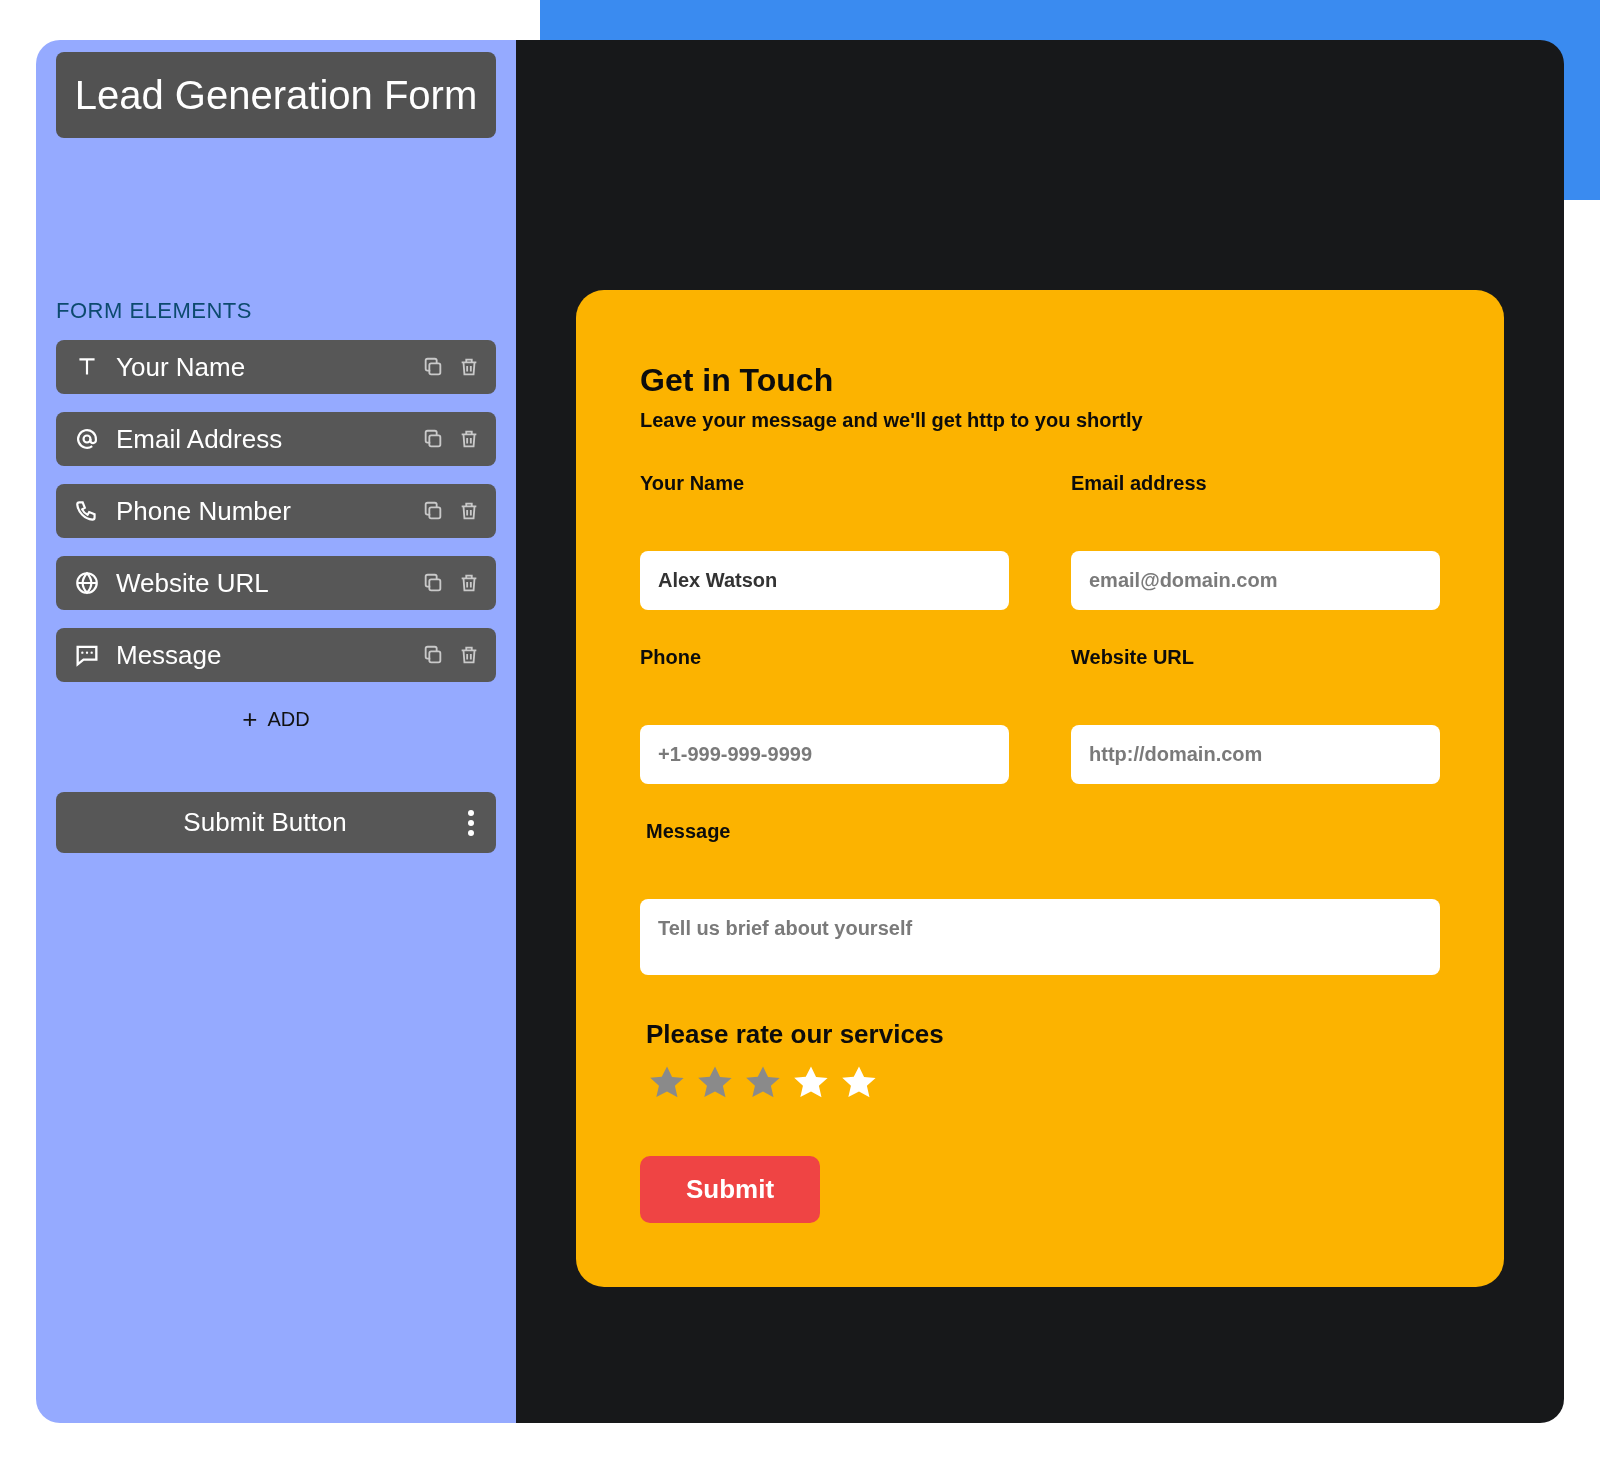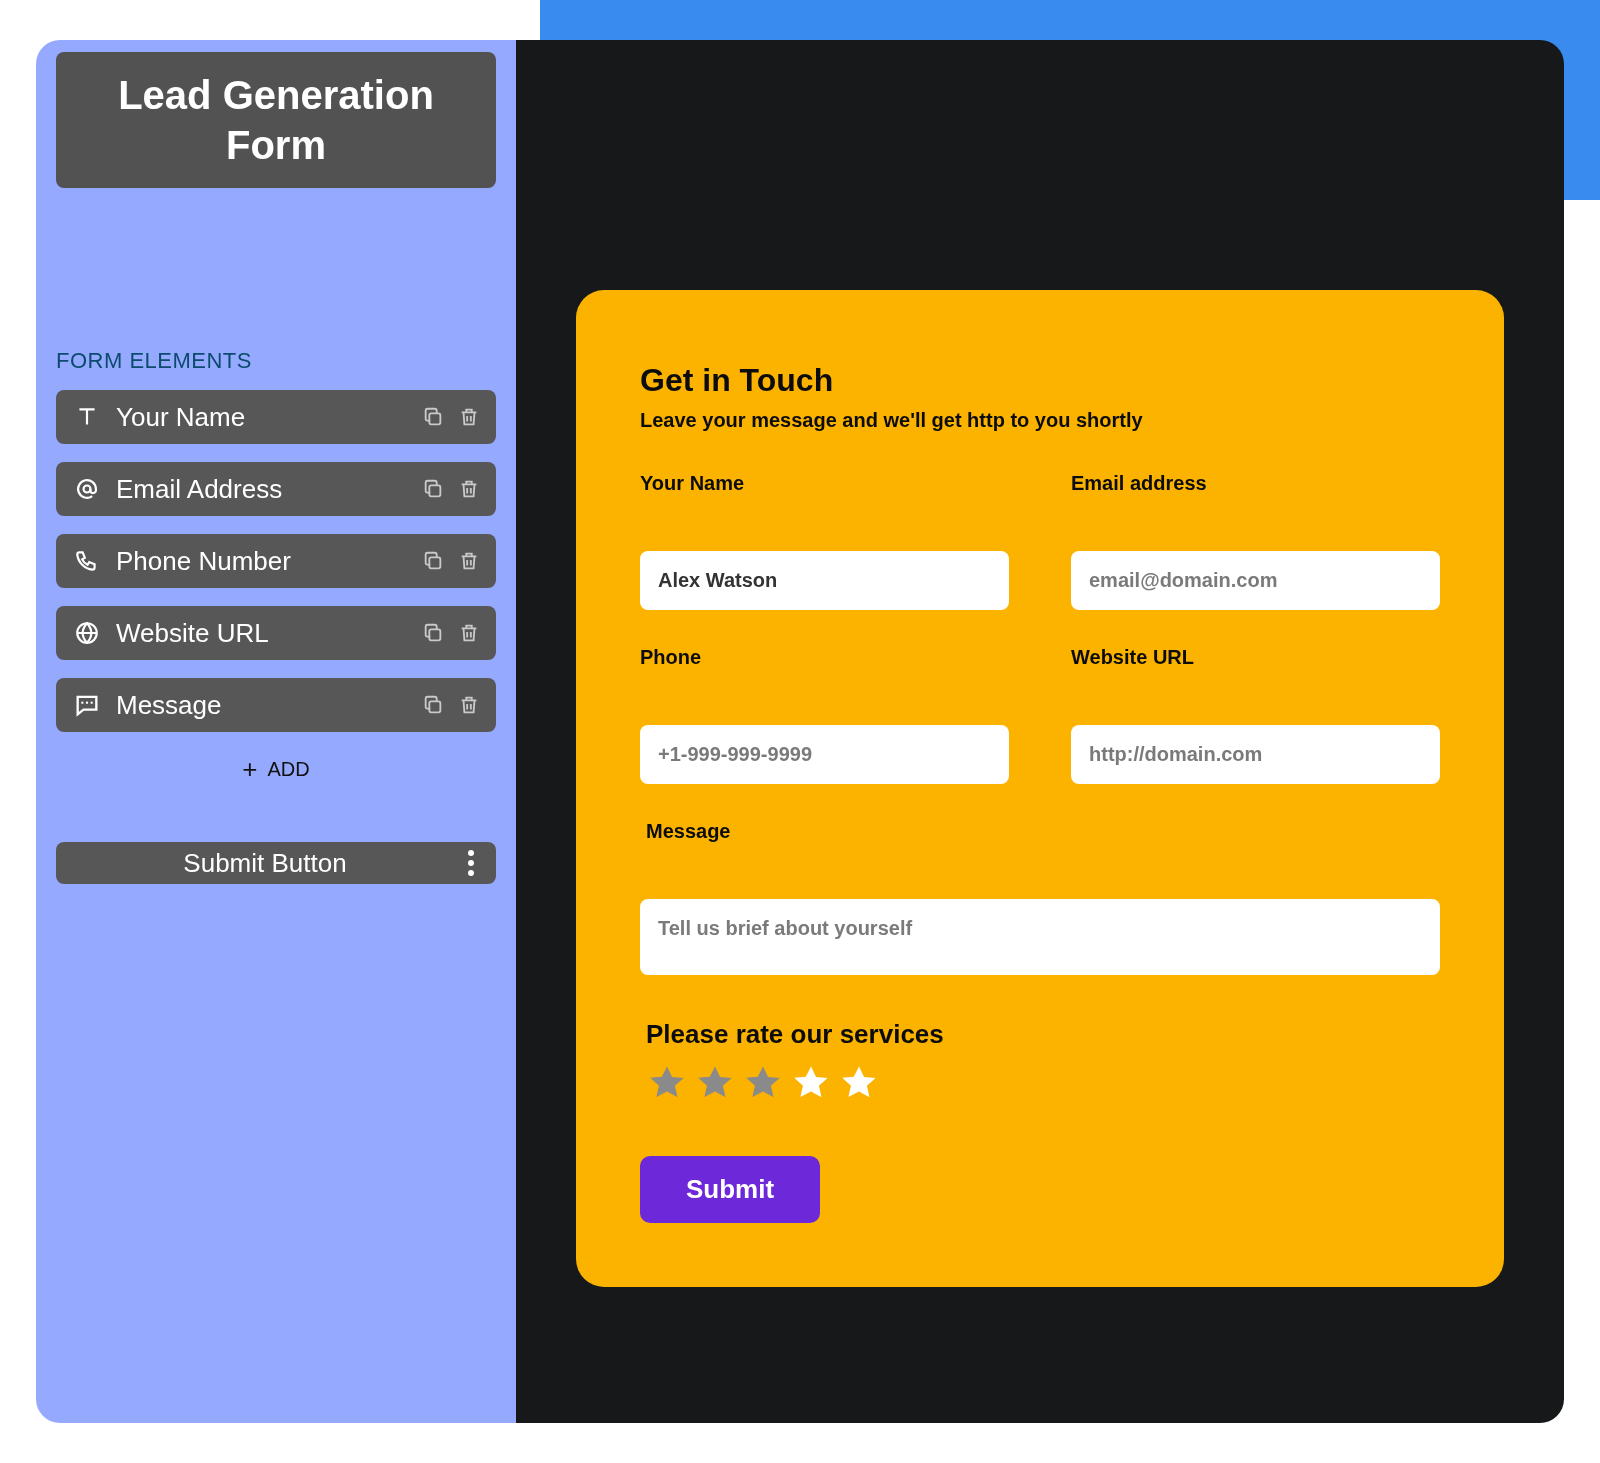--- a/index.html
+++ b/index.html
@@ -47,21 +47,21 @@
     flex: 0 0 480px;
     background: #95aaff;
     padding: 12px 20px 20px 20px;
     display: flex;
     flex-direction: column;
   }
   .sidebar-title {
     background: #525252;
     color: #ffffff;
     font-size: 40px;
-    font-weight: 700;
+    font-weight: 400;
     text-align: center;
     padding: 18px 10px;
     border-radius: 8px;
     line-height: 1.25;
     margin-bottom: 160px;
   }
   .section-label {
     font-size: 22px;
     color: #0c4a6e;
     letter-spacing: 0.5px;
@@ -113,21 +113,21 @@
   }
   .add-row .plus {
     font-size: 26px;
     font-weight: 400;
     line-height: 1;
   }
   .submit-row {
     background: #575757;
     color: #ffffff;
     border-radius: 8px;
-    height: 42px;
+    height: 61px;
     display: flex;
     align-items: center;
     padding: 0 14px;
     cursor: pointer;
   }
   .submit-row .label {
     flex: 1;
     font-size: 26px;
     text-align: center;
   }
@@ -219,21 +219,21 @@
   }
   .stars {
     display: flex;
     gap: 6px;
   }
   .star {
     cursor: pointer;
   }
   .submit-btn {
     margin-top: 48px;
-    background: #6d28d9;
+    background: #ef4444;
     color: #ffffff;
     font-size: 26px;
     font-weight: 700;
     border: none;
     border-radius: 10px;
     padding: 18px 46px;
     cursor: pointer;
   }
 </style>
 </head>

